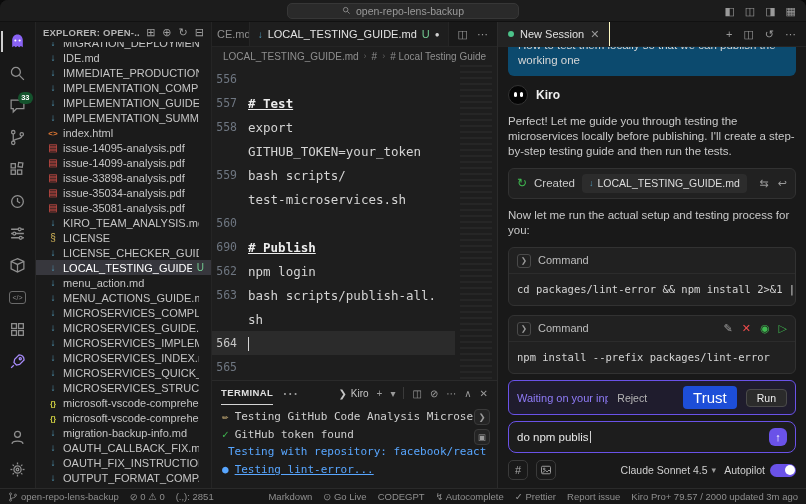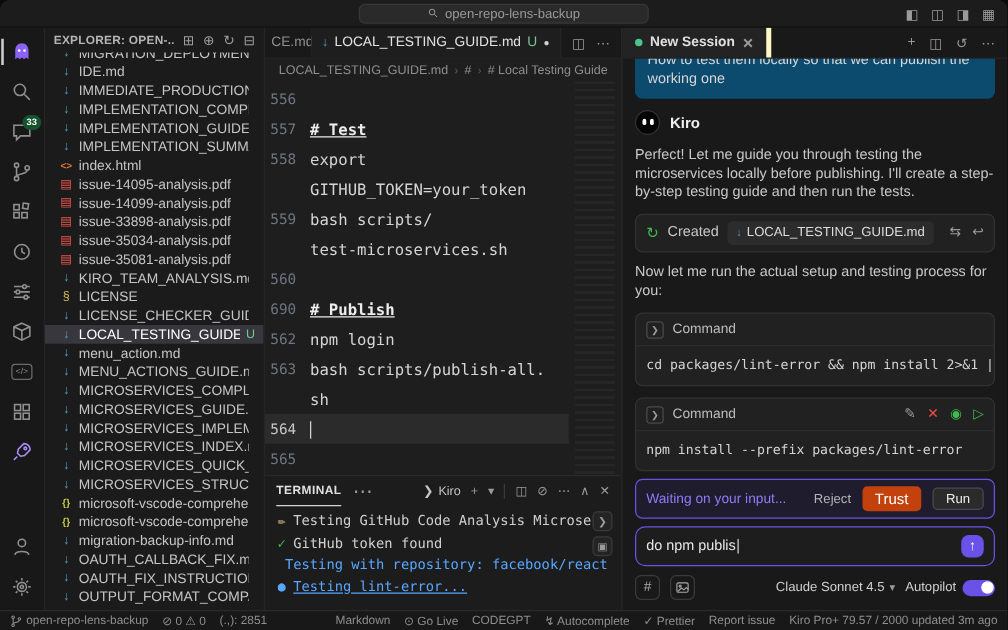--- a/index.html
+++ b/index.html
@@ -81,21 +81,21 @@
   .term-body { flex:1; padding:3px 10px; font-family:"DejaVu Sans Mono", monospace; font-size:11px; line-height:17.5px; overflow:hidden; }
   .tline { white-space:nowrap; overflow:hidden; }
   .tline .pre { margin-right:6px; }
   .tline.u .txt { text-decoration:underline; }
   .term-float { position:absolute; right:7px; top:28px; display:flex; flex-direction:column; gap:4px; }
   .tf-btn { width:16px; height:16px; border:1px solid #3a3a3a; background:#242424; border-radius:4px; color:#9a9a9a; font-size:8.5px; display:flex; align-items:center; justify-content:center; }
 
   
   .chat { flex:1; min-width:0; background:#191919; border-left:1px solid #2b2b2b; display:flex; flex-direction:column; }
   .chat-tabbar { height:25px; flex:none; border-bottom:1px solid #252525; display:flex; align-items:stretch; }
-  .chat-tab { display:flex; align-items:center; gap:6px; padding:0 10px; background:#232323; font-size:11px; color:#e0e0e0; border-right:4px solid #fef9c3;font-weight:bold; }
+  .chat-tab { display:flex; align-items:center; gap:6px; padding:0 10px; background:#232323; font-size:11px; color:#e0e0e0; border-right:1px solid #fef9c3; }
   .session-dot { width:6px; height:6px; border-radius:50%; background:#4cc38a; }
   .chat-tab-close { color:#9a9a9a; }
   .chat-tab-actions { margin-left:auto; display:flex; align-items:center; gap:11px; padding:0 10px; color:#9a9a9a; font-size:11px; }
 
   .chat-body { flex:1; min-height:0; overflow:hidden; display:flex; flex-direction:column; justify-content:flex-end; gap:9px; padding:6px 10px 2px; font-size:11.5px; line-height:15px; color:#c9c9c9; }
   .user-bubble { background:#0c4a6e; border-radius:6px; padding:8px 10px; color:#d6d6d6; }
   .ai-head { display:flex; align-items:center; gap:8px; }
   .avatar { width:20px; height:20px; border-radius:50%; background:#050505; border:1px solid #333; position:relative; flex:none; }
   .avatar::before { content:""; position:absolute; top:6px; left:5px; width:3px; height:5px; border-radius:2px; background:#fff; box-shadow:6px 0 0 #fff; }
   .ai-name { font-weight:bold; color:#efefef; font-size:12px; }
@@ -108,21 +108,21 @@
   .created-actions { margin-left:auto; display:flex; gap:9px; color:#9a9a9a; font-size:11px; }
   .cmd-header { display:flex; align-items:center; gap:7px; padding:5px 8px; border-bottom:1px solid #2c2c2c; color:#bdbdbd; font-size:11px; }
   .cmd-ic { width:14px; height:14px; flex:none; border:1px solid #4a4a4a; border-radius:3px; display:flex; align-items:center; justify-content:center; font-size:7.5px; color:#9a9a9a; }
   .cmd-actions { margin-left:auto; display:flex; gap:9px; font-size:11px; }
   .a-edit { color:#9a9a9a; } .a-x { color:#f14c4c; } .a-c { color:#3fb950; } .a-p { color:#3fb950; }
   .cmd-code { font-family:"DejaVu Sans Mono", monospace; font-size:10.5px; color:#d4d4d4; padding:8px; white-space:nowrap; overflow:hidden; }
 
   .waiting { flex:none; margin:4px 10px 0; border:1px solid #6a52e8; background:#1f1c2d; border-radius:6px; display:flex; align-items:center; gap:9px; padding:5px 8px; }
   .waiting-text { flex:1; color:#8f7bf7; font-size:11px; white-space:nowrap; overflow:hidden; }
   .btn-reject { color:#b5b5b5; font-size:10.5px; }
-  .btn-trust { background:#c2410c; color:#fff; border-radius:4px; padding:3px 10px; font-size:12px; }
+  .btn-trust { background:#1d4ed8; color:#fff; border-radius:4px; padding:3px 10px; font-size:15px;margin-left:27px; }
   .btn-run { background:#2b2b2b; border:1px solid #4a4a4a; color:#eee; border-radius:4px; padding:2px 10px; font-size:10.5px; }
 
   .chat-input { flex:none; margin:6px 10px 0; border:1px solid #6a52e8; background:#1d1d1d; border-radius:8px; display:flex; align-items:center; gap:8px; padding:6px 8px; }
   .input-text { flex:1; color:#e8e8e8; font-size:11.5px; white-space:nowrap; overflow:hidden; }
   .input-text::after { content:""; display:inline-block; width:1px; height:12px; background:#cfcfcf; vertical-align:middle; margin-left:1px; }
   .send-btn { width:18px; height:18px; flex:none; border-radius:6px; background:#6a52e8; color:#fff; display:flex; align-items:center; justify-content:center; font-size:11px; }
 
   .chat-controls { flex:none; display:flex; align-items:center; gap:8px; padding:7px 10px 8px; }
   .ctl-btn { width:20px; height:20px; border:1px solid #3a3a3a; border-radius:5px; display:flex; align-items:center; justify-content:center; color:#a8a8a8; font-size:11px; }
   .ctl-btn svg { width:12px; height:12px; stroke:#a8a8a8; fill:none; stroke-width:1.2; }

